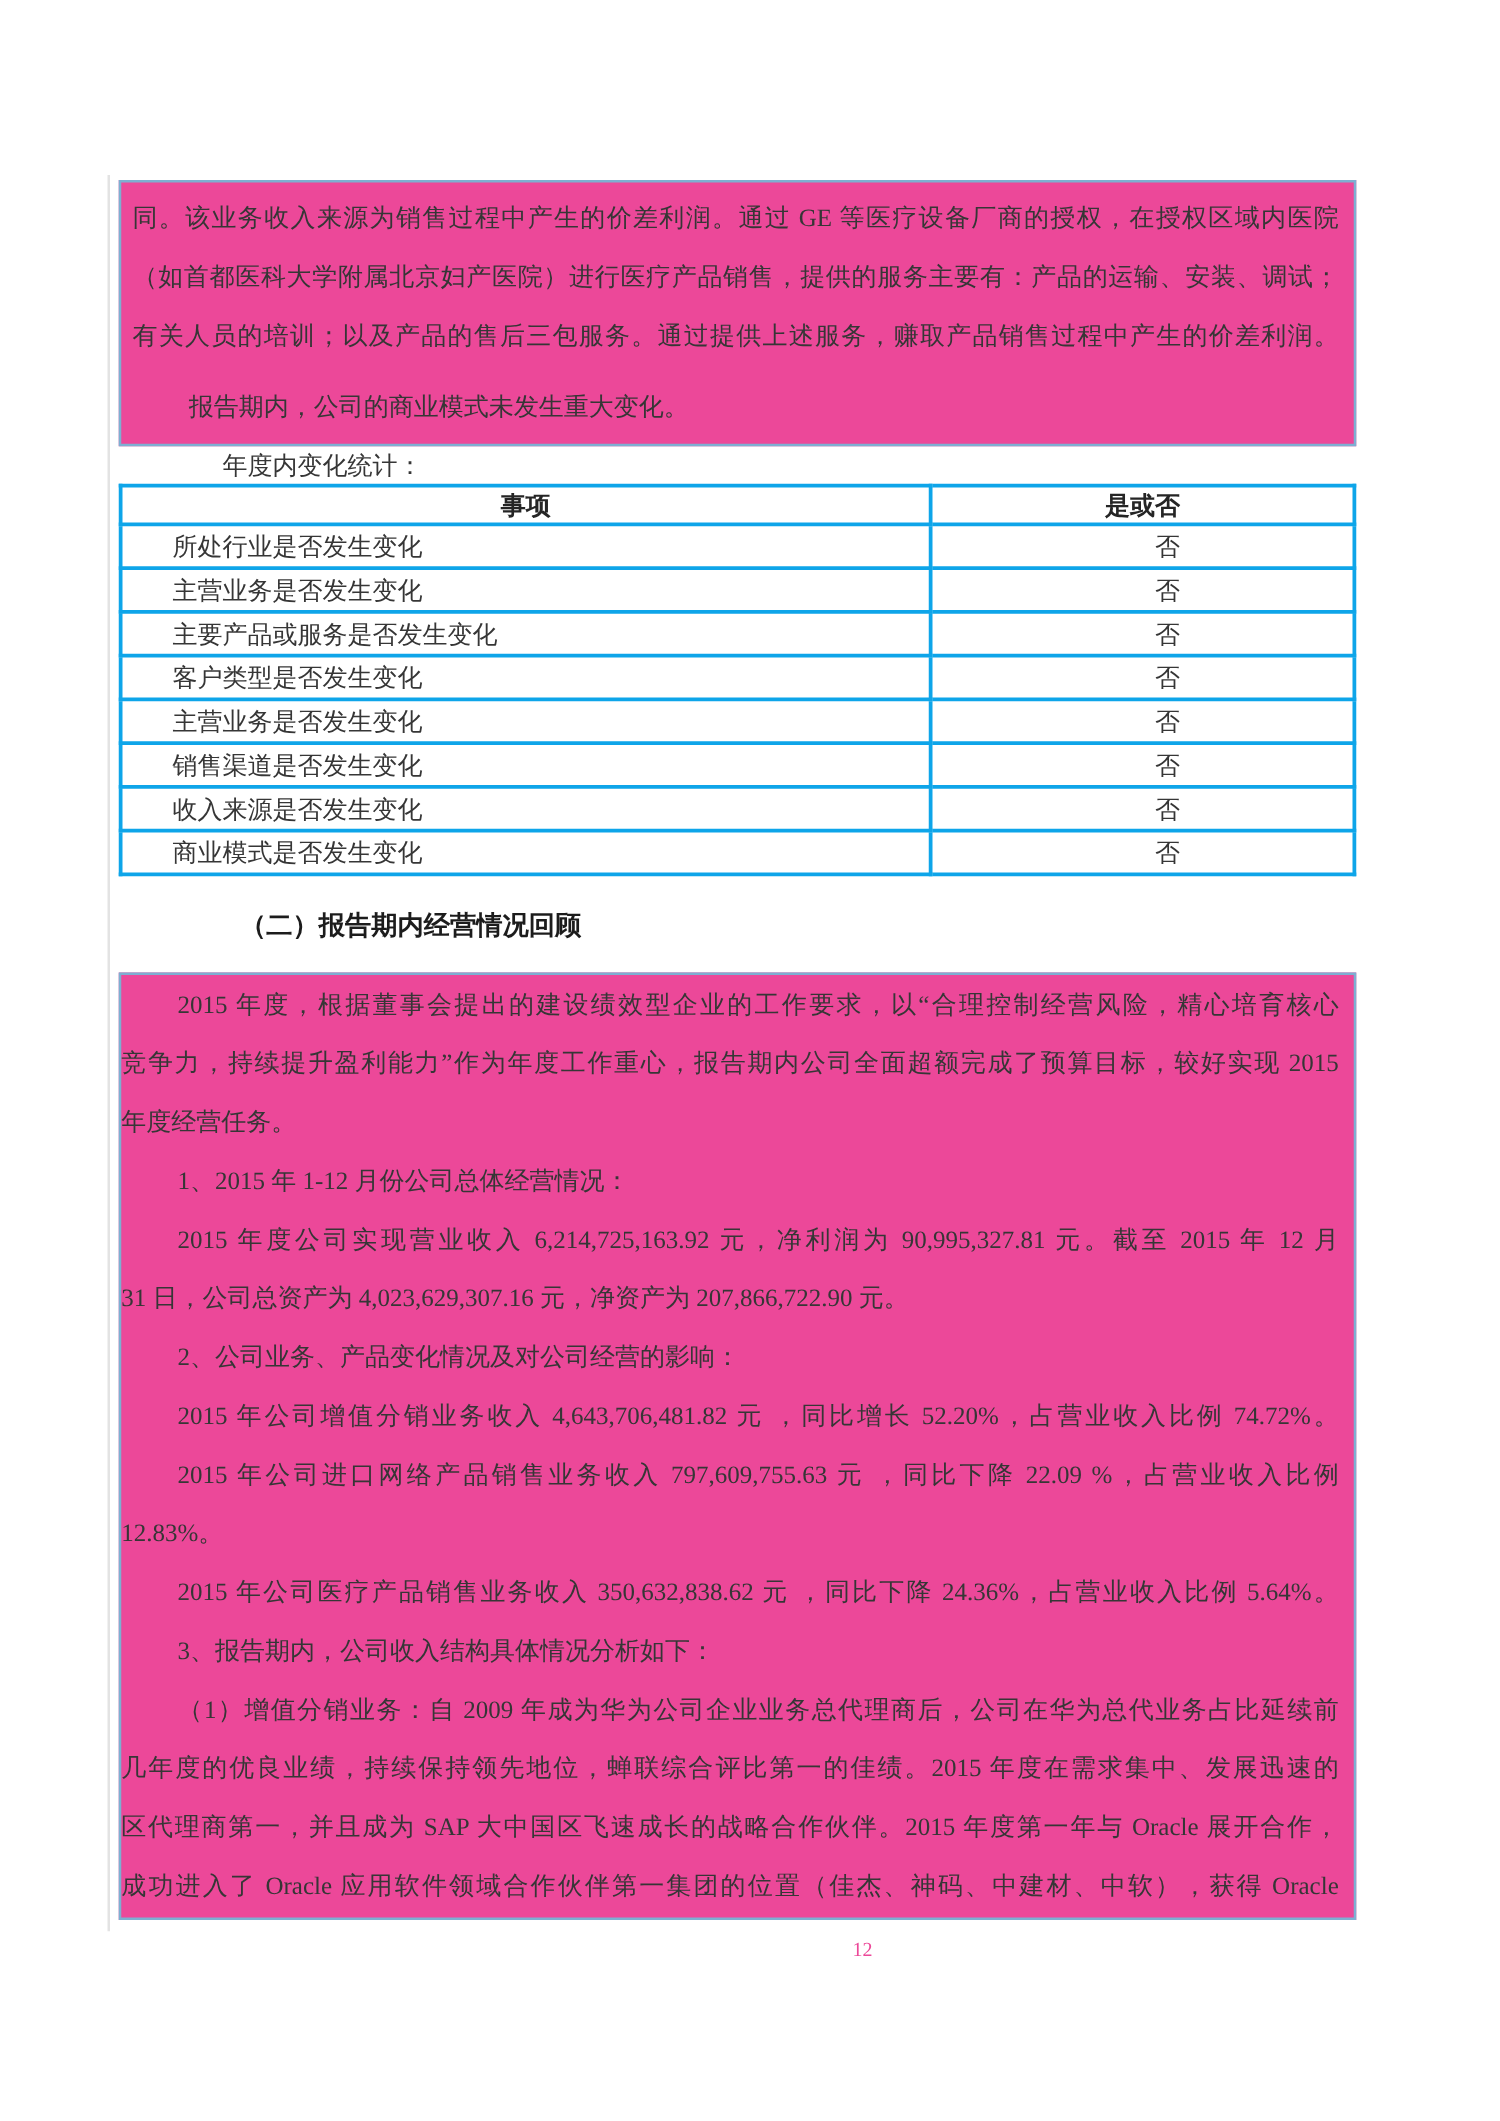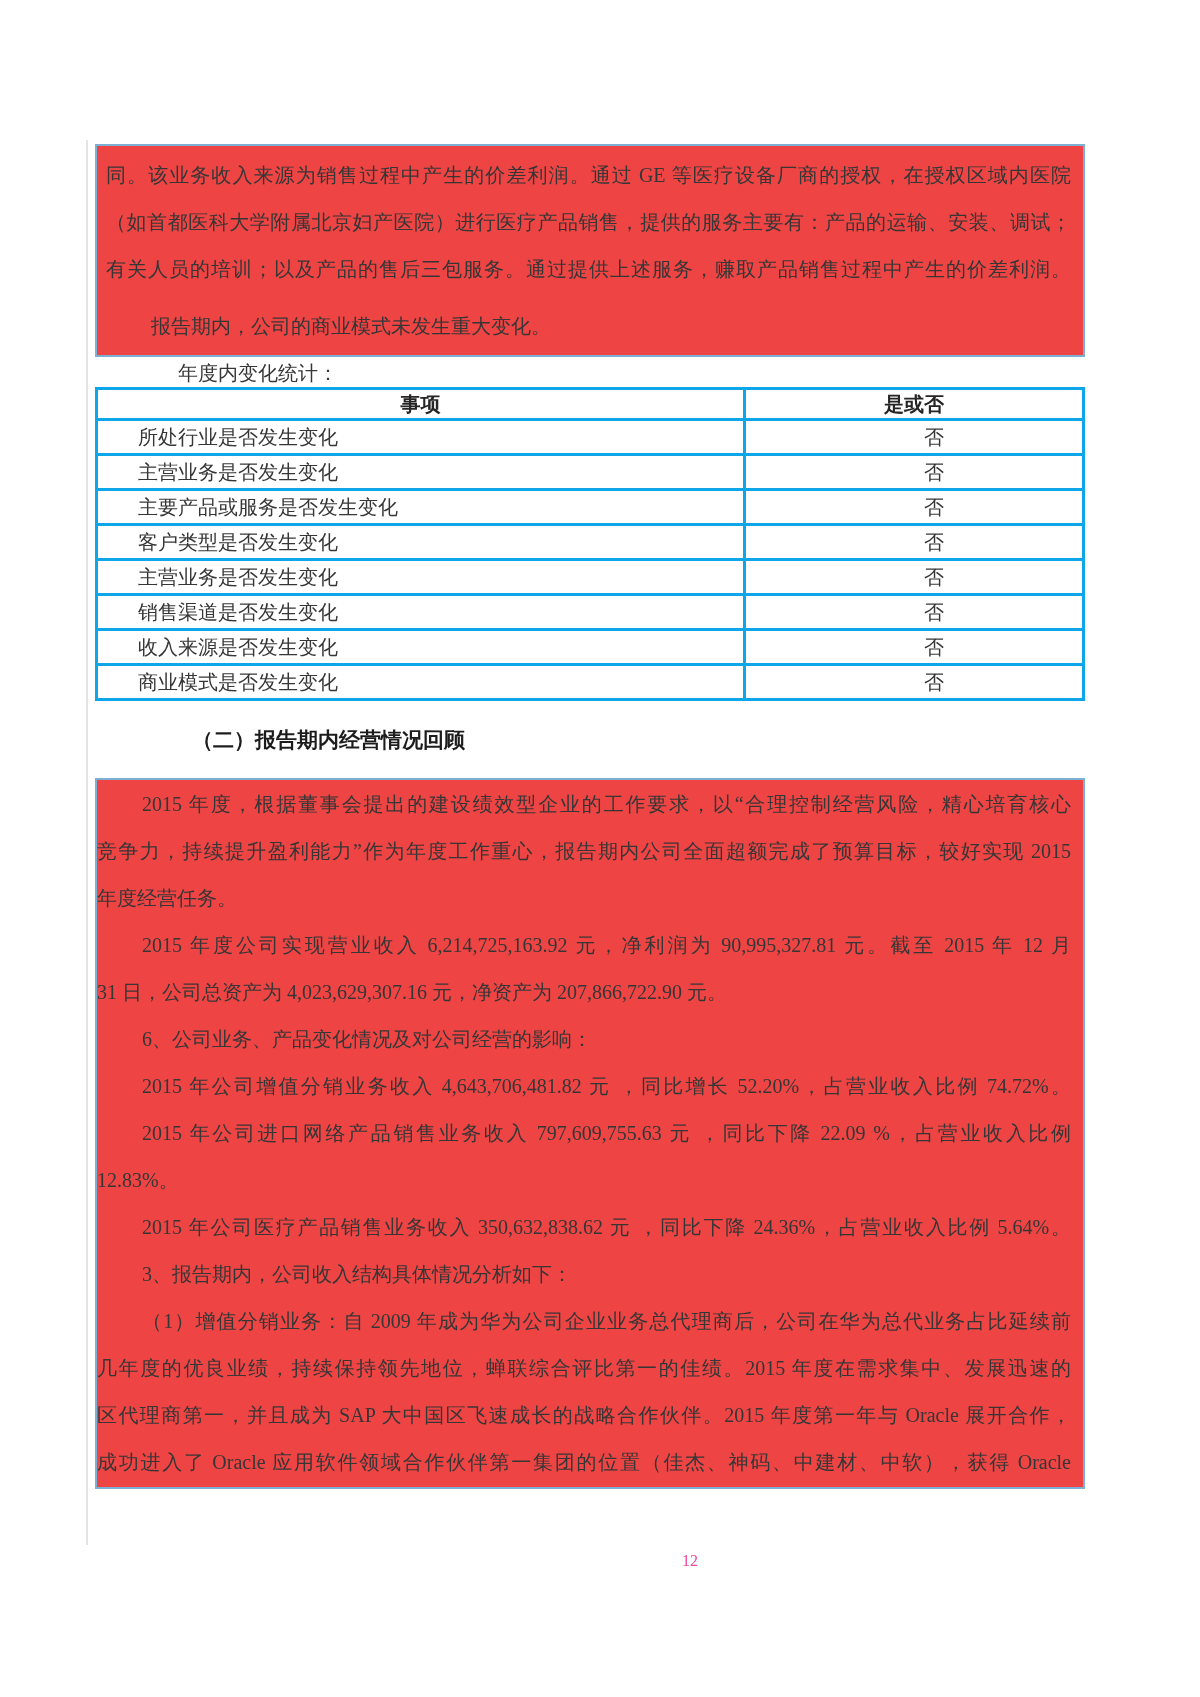--- a/index.html
+++ b/index.html
@@ -26,21 +26,21 @@
   }
   .content {
     position: absolute;
     left: 95px;
     top: 144px;
     width: 990px;
   }
   .box {
     box-sizing: border-box;
     border: 2px solid #7dafd2;
-    background: #ef4444;
+    background: #ec4899;
   }
   .box1 { padding: 6px 12px 5px 9px; }
   .box2 { padding: 1px 12px 1px 0; margin-top: 24px; }
   .ln {
     font-size: 20px;
     line-height: 47px;
     white-space: nowrap;
   }
   .box2 .ln { white-space: nowrap; }
   .full {
@@ -160,23 +160,24 @@
       </tr>
     </tbody>
   </table>
 
   <h2 class="section-heading">（二）报告期内经营情况回顾</h2>
 
   <section class="box box2">
     <div class="ln full indent">2015 年度，根据董事会提出的建设绩效型企业的工作要求，以“合理控制经营风险，精心培育核心</div>
     <div class="ln full">竞争力，持续提升盈利能力”作为年度工作重心，报告期内公司全面超额完成了预算目标，较好实现 2015</div>
     <div class="ln">年度经营任务。</div>
+    <div class="ln indent">1、2015 年 1-12 月份公司总体经营情况：</div>
     <div class="ln full indent">2015 年度公司实现营业收入 6,214,725,163.92 元，净利润为 90,995,327.81 元。截至 2015 年 12 月</div>
     <div class="ln">31 日，公司总资产为 4,023,629,307.16 元，净资产为 207,866,722.90 元。</div>
-    <div class="ln indent">6、公司业务、产品变化情况及对公司经营的影响：</div>
+    <div class="ln indent">2、公司业务、产品变化情况及对公司经营的影响：</div>
     <div class="ln full indent">2015 年公司增值分销业务收入 4,643,706,481.82 元 ，同比增长 52.20%，占营业收入比例 74.72%。</div>
     <div class="ln full indent">2015 年公司进口网络产品销售业务收入 797,609,755.63 元 ，同比下降 22.09 %，占营业收入比例</div>
     <div class="ln">12.83%。</div>
     <div class="ln full indent">2015 年公司医疗产品销售业务收入 350,632,838.62 元 ，同比下降 24.36%，占营业收入比例 5.64%。</div>
     <div class="ln indent">3、报告期内，公司收入结构具体情况分析如下：</div>
     <div class="ln full indent">（1）增值分销业务：自 2009 年成为华为公司企业业务总代理商后，公司在华为总代业务占比延续前</div>
     <div class="ln full">几年度的优良业绩，持续保持领先地位，蝉联综合评比第一的佳绩。2015 年度在需求集中、发展迅速的</div>
     <div class="ln full">区代理商第一，并且成为 SAP 大中国区飞速成长的战略合作伙伴。2015 年度第一年与 Oracle 展开合作，</div>
     <div class="ln full">成功进入了 Oracle 应用软件领域合作伙伴第一集团的位置（佳杰、神码、中建材、中软），获得 Oracle</div>
   </section>

